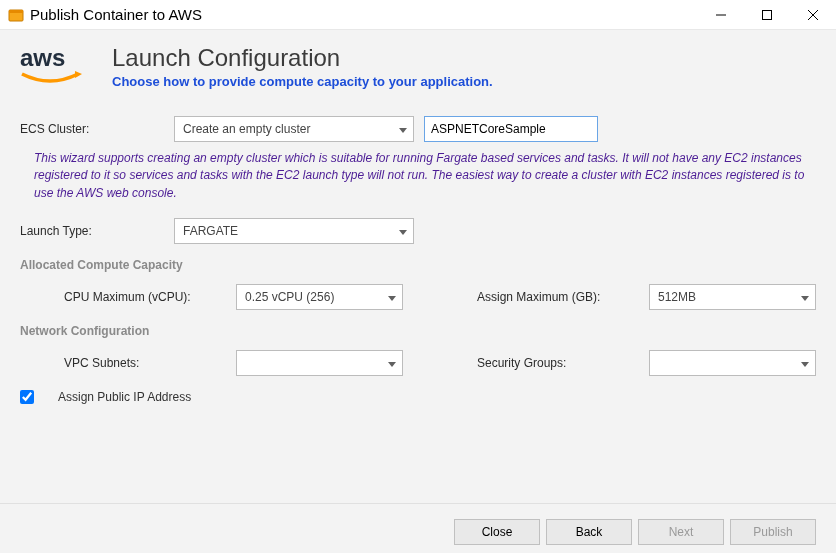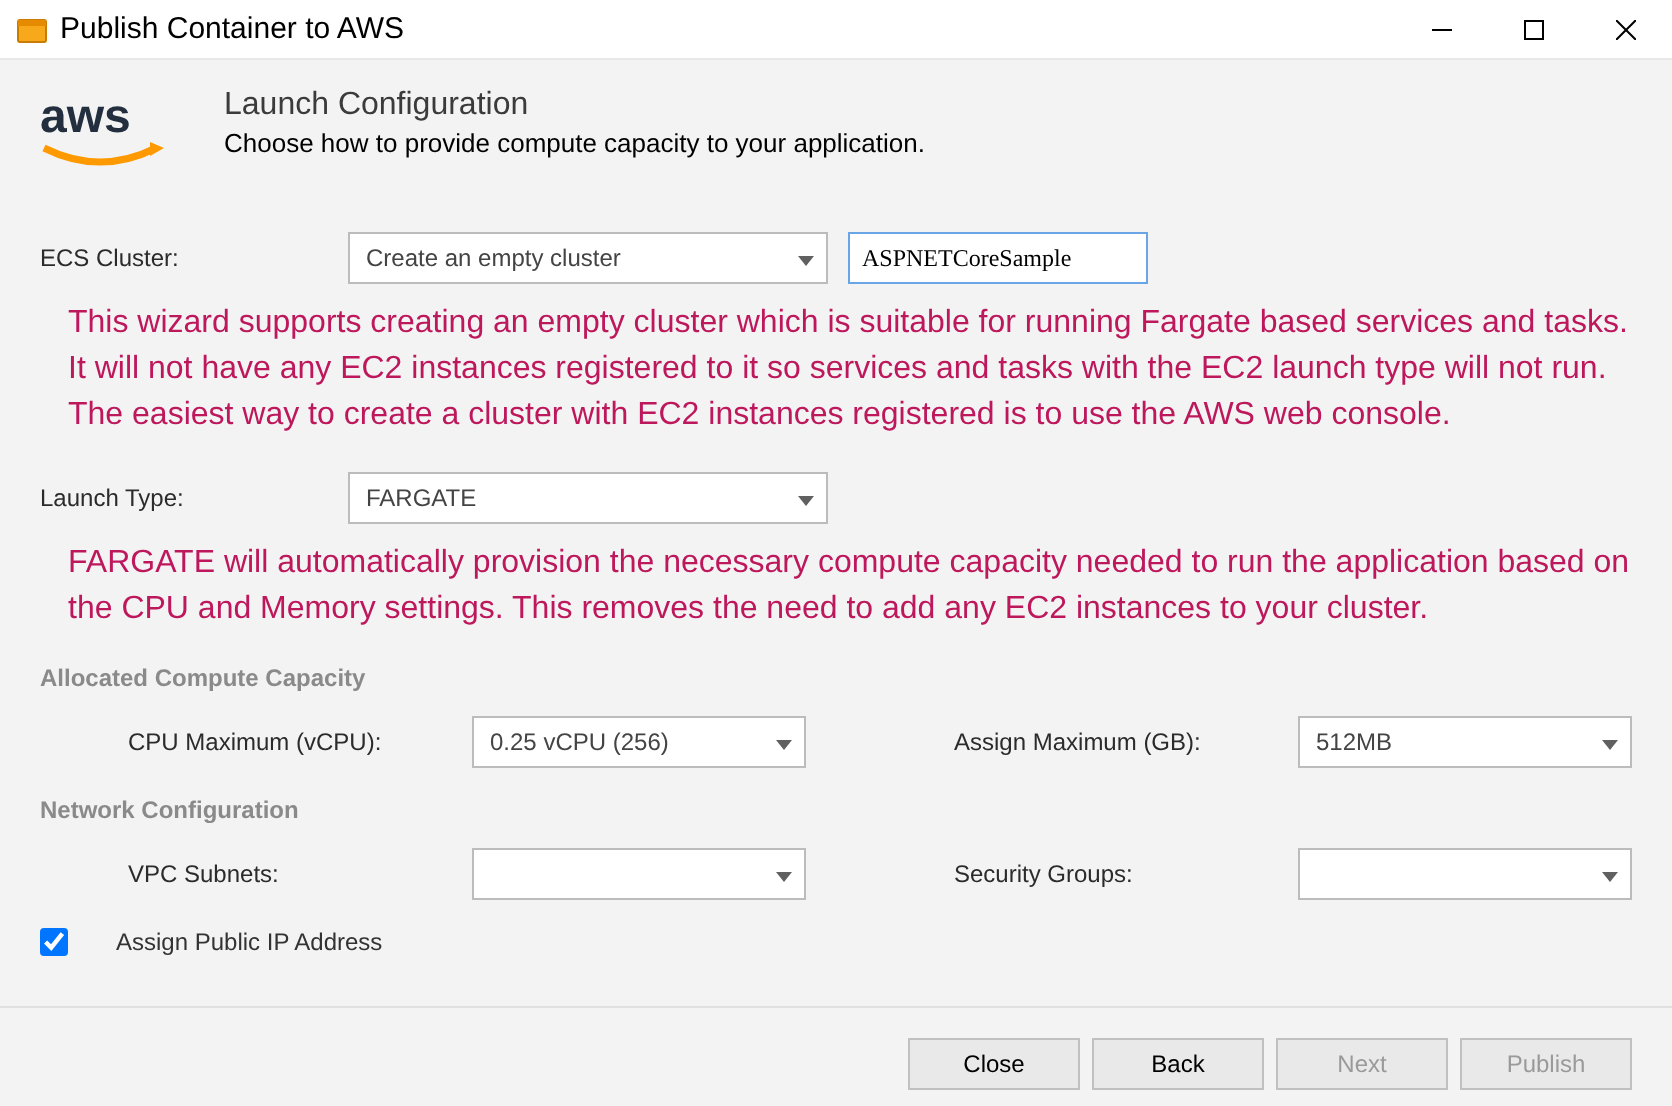--- a/index.html
+++ b/index.html
@@ -4,28 +4,28 @@
 <style>
   * { box-sizing: border-box; margin: 0; padding: 0; }
   html, body { width: 836px; height: 553px; font-family: "Segoe UI", Arial, sans-serif; font-size: 12px; color: #333; background: #fff; overflow: hidden; }
   .titlebar { height: 30px; background: #fff; display: flex; align-items: center; padding-left: 8px; border-bottom: 1px solid #e8e8e8; }
   .titlebar .title-icon { width: 16px; height: 16px; margin-right: 6px; }
   .titlebar .title-text { flex: 1; font-size: 15px; color: #000; }
   .win-btn { width: 46px; height: 30px; display: flex; align-items: center; justify-content: center; cursor: pointer; }
   .content { background: #f3f3f3; padding: 0 20px 0 20px; height: calc(100% - 30px - 50px); }
   .header-row { display:flex; align-items:flex-start; padding-top:14px; padding-bottom:10px; }
   .aws-logo { width:78px; height:48px; margin-right:14px; }
-  .page-title { font-size: 16px; font-weight: 300; color: #3b3b3b; }
-  .page-subtitle { font-size: 13px; color: #000000; margin-top: 2px; }
+  .page-title { font-size: 24px; font-weight: 300; color: #3b3b3b; }
+  .page-subtitle { font-size: 13px; color: #1d4ed8; margin-top: 2px; font-weight: bold; }
   .form-row { display:flex; align-items:center; margin-top:14px; gap:10px; }
   .form-label { width: 144px; font-size: 12px; color: #2b2b2b; }
   .combo { position:relative; width:240px; height:26px; background:#fff; border:1px solid #bcbcbc; display:flex; align-items:center; padding:0 22px 0 8px; font-size:12px; color:#444; }
   .combo .chev { position:absolute; right:6px; top:5px; }
-  .textbox { height:26px; background:#fff; border:1px solid #6aa5e6; padding:0 6px; font-size:12px; color:#000; outline:none; width:150px;font-family:Liberation Serif, serif; }
-  .help-text { color:#be185d; font-size:16px; line-height:1.45; padding:8px 0 2px 14px; }
+  .textbox { height:26px; background:#fff; border:1px solid #6aa5e6; padding:0 6px; font-size:12px; color:#000; outline:none; width:174px; }
+  .help-text { font-style: italic; color:#4c1d95; font-size:12px; line-height:1.45; padding:8px 0 2px 14px; }
   .section-head { font-weight:600; color:#8a8a8a; font-size:12px; margin-top:14px; }
   .two-col { display:flex; gap:30px; align-items:center; margin-top:12px; }
   .two-col .col { display:flex; align-items:center; gap:28px; flex:1;margin-left:44px; }
   .two-col .form-label { width:144px; }
   .two-col .combo { flex:1; width:auto; }
   .checkbox-row { display:flex; align-items:center; gap:24px; margin-top:14px; }
   .checkbox-row input[type=checkbox] { width:14px; height:14px; }
   .footer { height:56px; background:#f3f3f3; border-top:1px solid #e0e0e0; display:flex; justify-content:flex-end; align-items:center; padding-right:20px; gap:6px; }
   .btn { min-width:86px; height:26px; background:#e9e9e9; border:1px solid #c0c0c0; font-size:12px; cursor:pointer; }
   .btn:disabled { color:#9a9a9a; cursor:default; }
@@ -86,21 +86,20 @@
   </div>
   <div class="help-text">This wizard supports creating an empty cluster which is suitable for running Fargate based services and tasks. It will not have any EC2 instances registered to it so services and tasks with the EC2 launch type will not run. The easiest way to create a cluster with EC2 instances registered is to use the AWS web console.</div>
 
   <div class="form-row">
     <div class="form-label">Launch Type:</div>
     <div class="combo">
       <span>FARGATE</span>
       <span class="chev"><i class="chev-down"></i></span>
     </div>
   </div>
-  <div class="help-text">FARGATE will automatically provision the necessary compute capacity needed to run the application based on the CPU and Memory settings. This removes the need to add any EC2 instances to your cluster.</div>
 
   <div class="section-head">Allocated Compute Capacity</div>
   <div class="two-col">
     <div class="col">
       <div class="form-label">CPU Maximum (vCPU):</div>
       <div class="combo">
         <span>0.25 vCPU (256)</span>
         <span class="chev"><i class="chev-down"></i></span>
       </div>
     </div>

